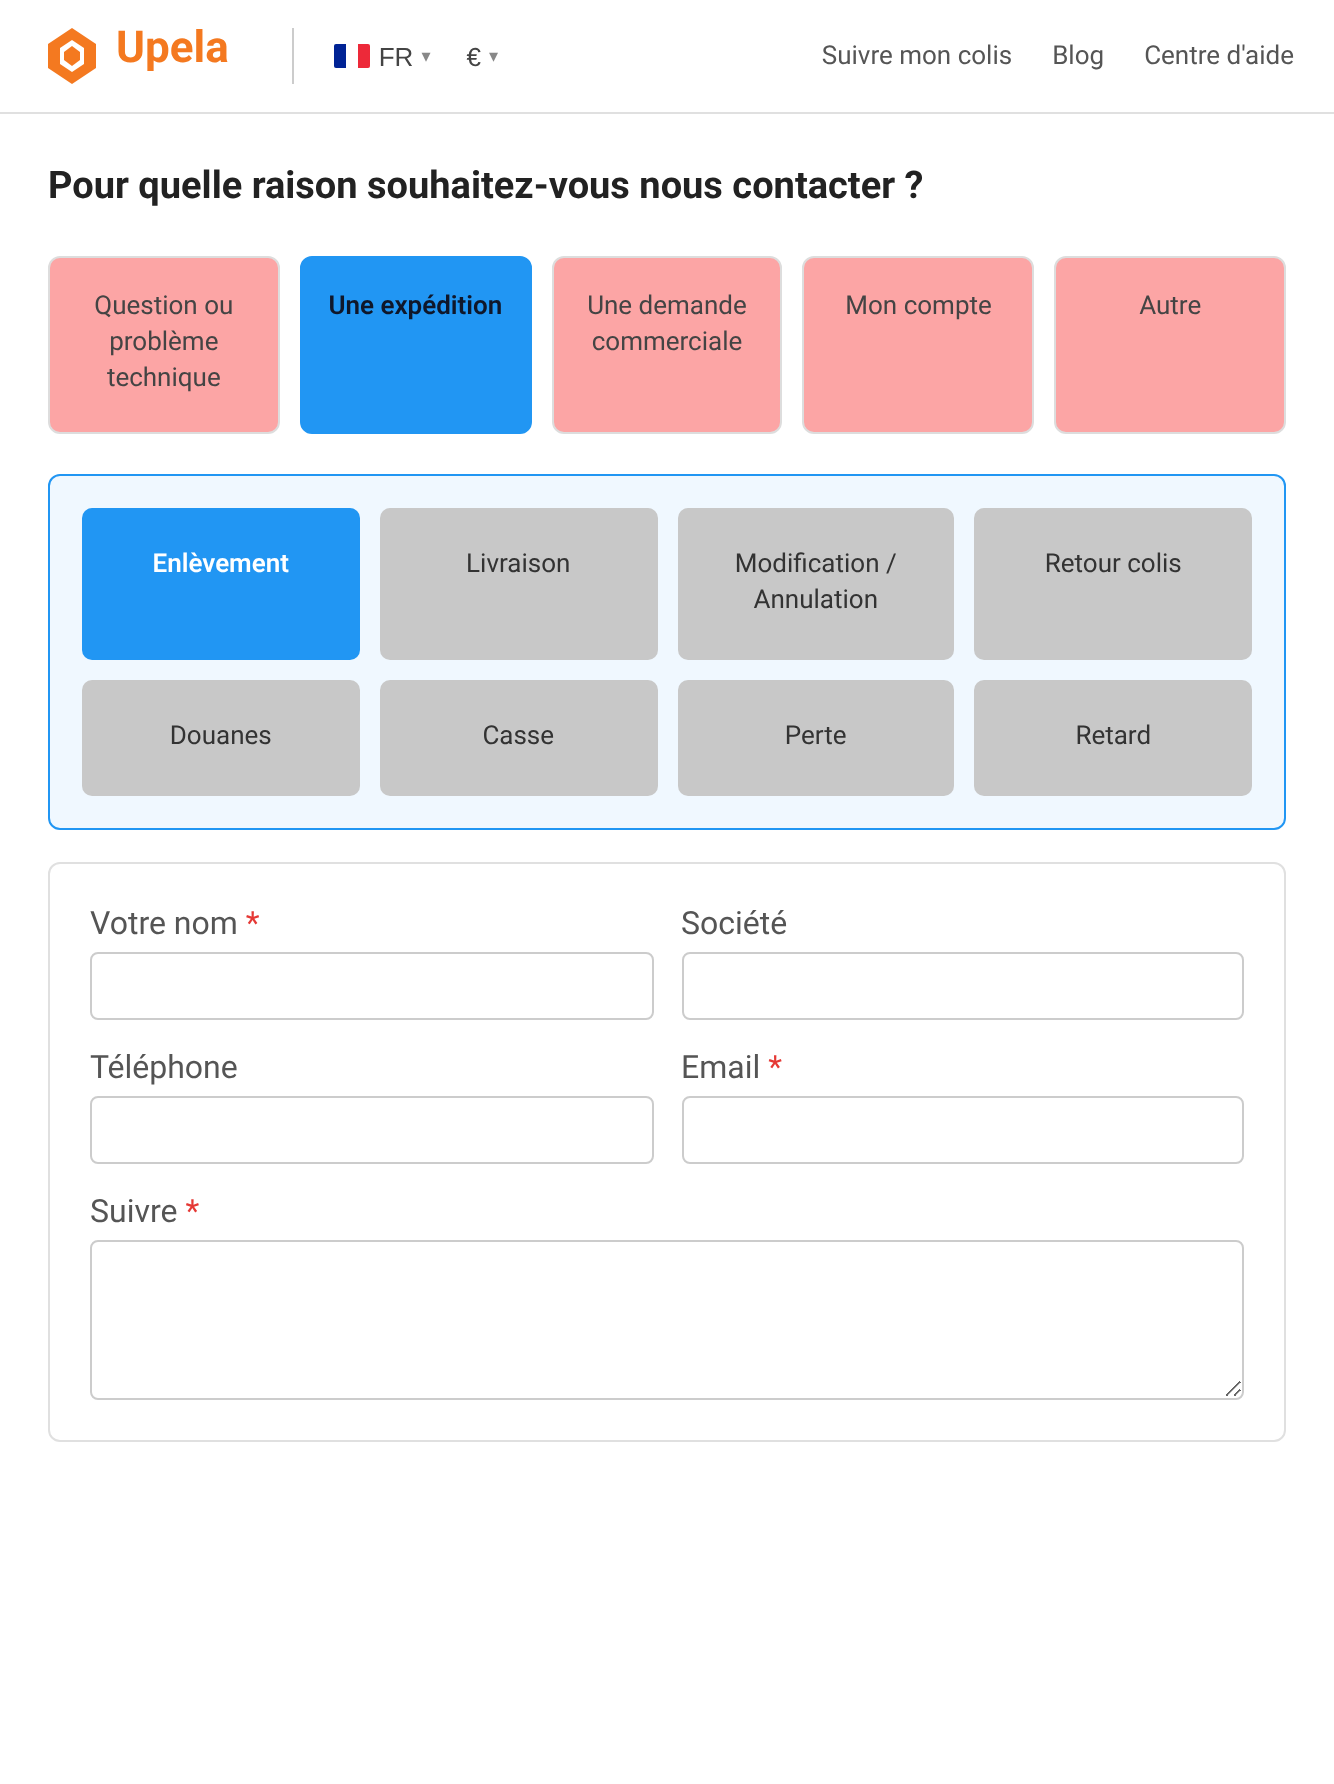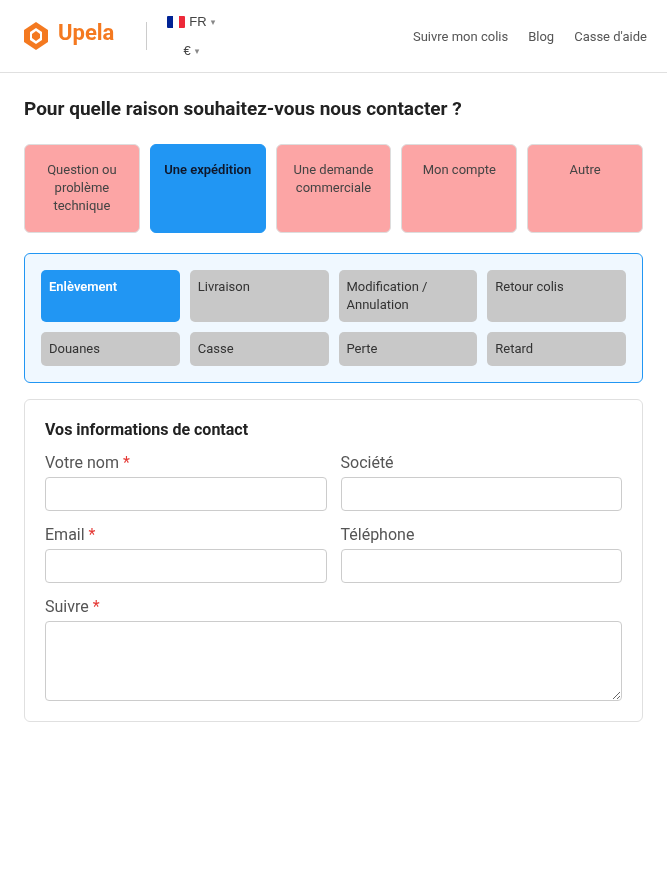--- a/index.html
+++ b/index.html
@@ -38,21 +38,20 @@
       width: 1px;
       height: 28px;
       background: #ccc;
       margin: 0 16px;
     }
     .lang-currency {
       display: flex;
       align-items: center;
       gap: 10px;
       margin-right: auto;
-      flex-direction: column;
     }
     .lang-btn, .currency-btn {
       display: flex;
       align-items: center;
       gap: 4px;
       cursor: pointer;
       font-size: 13px;
       color: #444;
       background: none;
       border: none;
@@ -130,21 +129,22 @@
       margin-bottom: 16px;
     }
     .subcategory-grid {
       display: grid;
       grid-template-columns: repeat(4, 1fr);
       gap: 10px;
     }
     .sub-card {
       background: #c8c8c8;
       border-radius: 5px;
-      padding: 8px 8px;
+      padding: 20px 8px;
+      text-align: center;
       cursor: pointer;
       font-size: 13px;
       color: #333;
       line-height: 1.4;
     }
     .sub-card.active {
       background: #2196f3;
       color: #fff;
       font-weight: 600;
     }
@@ -240,21 +240,21 @@
       <span class="chevron-small">▾</span>
     </button>
     <button class="currency-btn">
       <span>€</span>
       <span class="chevron-small">▾</span>
     </button>
   </div>
   <nav class="nav-links">
     <a class="nav-link">Suivre mon colis</a>
     <a class="nav-link">Blog</a>
-    <a class="nav-link">Casse d'aide</a>
+    <a class="nav-link">Centre d'aide</a>
   </nav>
 </header>
 
 <div class="page-content">
 
   <h1 class="page-title">Pour quelle raison souhaitez-vous nous contacter ?</h1>
 
   <div class="category-row">
     <div class="category-card">
       <span>Question ou problème technique</span>
@@ -297,47 +297,46 @@
         <span>Perte</span>
       </div>
       <div class="sub-card">
         <span>Retard</span>
       </div>
     </div>
   </div>
 
 
   <div class="contact-section">
-    <div class="section-title">Vos informations de contact</div>
 
     <div class="form-row">
       <div class="form-group">
         <label class="form-label">
           <span>Votre nom</span>
           <span class="required"> *</span>
         </label>
         <input type="text" class="form-input" style="">
       </div>
       <div class="form-group">
         <label class="form-label">Société</label>
         <input type="text" class="form-input" style="">
       </div>
     </div>
 
     <div class="form-row">
       <div class="form-group">
+        <label class="form-label">Téléphone</label>
+        <input type="tel" class="form-input" style="">
+      </div>
+      <div class="form-group">
         <label class="form-label">
           <span>Email</span>
           <span class="required"> *</span>
         </label>
         <input type="email" class="form-input" style="">
-      </div>
-      <div class="form-group">
-        <label class="form-label">Téléphone</label>
-        <input type="tel" class="form-input" style="">
       </div>
     </div>
 
     <div class="form-group">
       <label class="form-label">
         <span>Suivre</span>
         <span class="required"> *</span>
       </label>
       <textarea class="form-textarea" style=""></textarea>
     </div>

